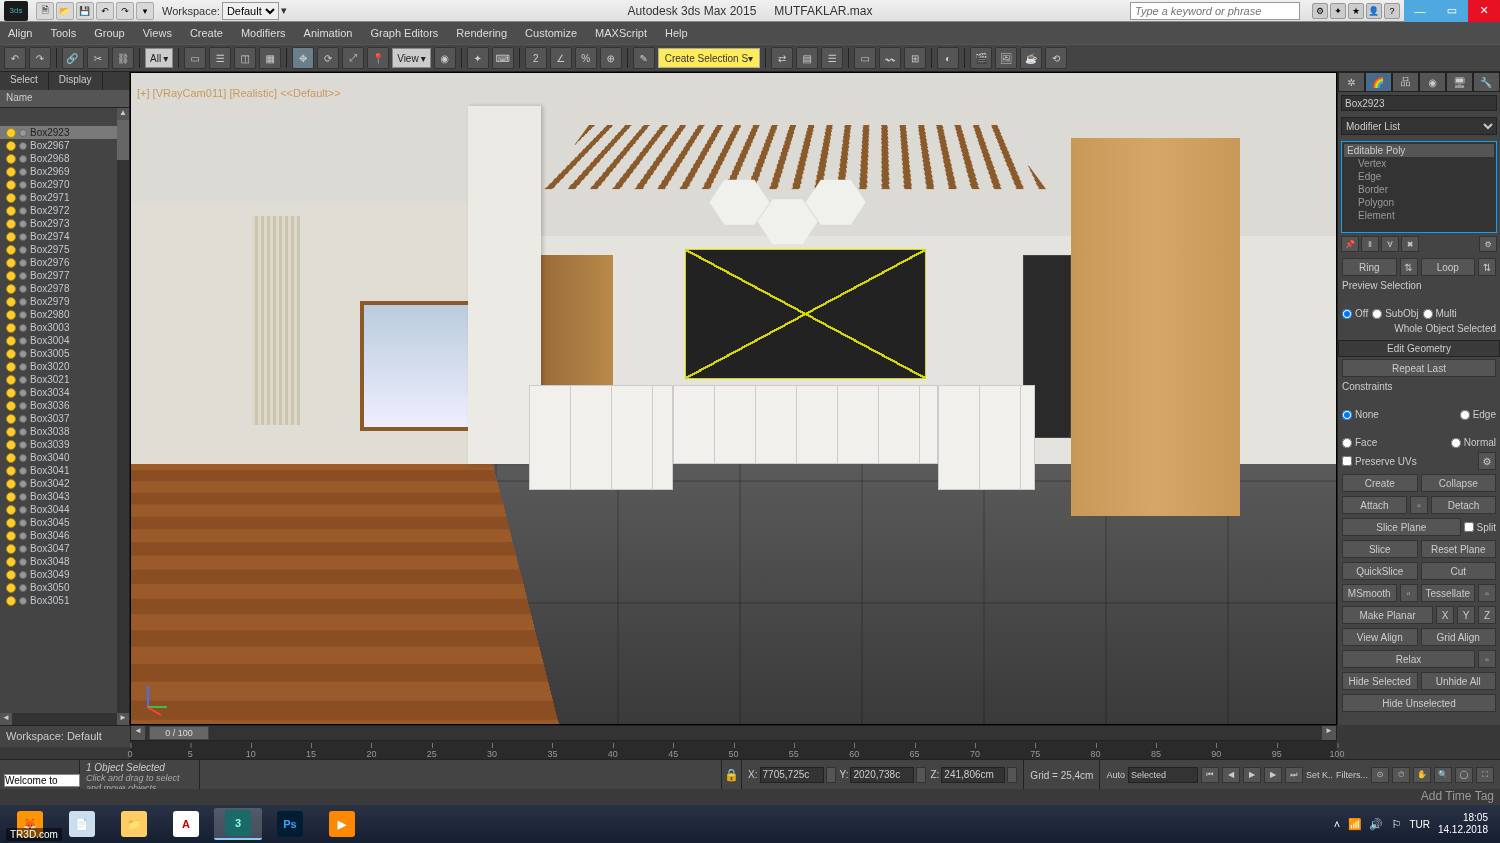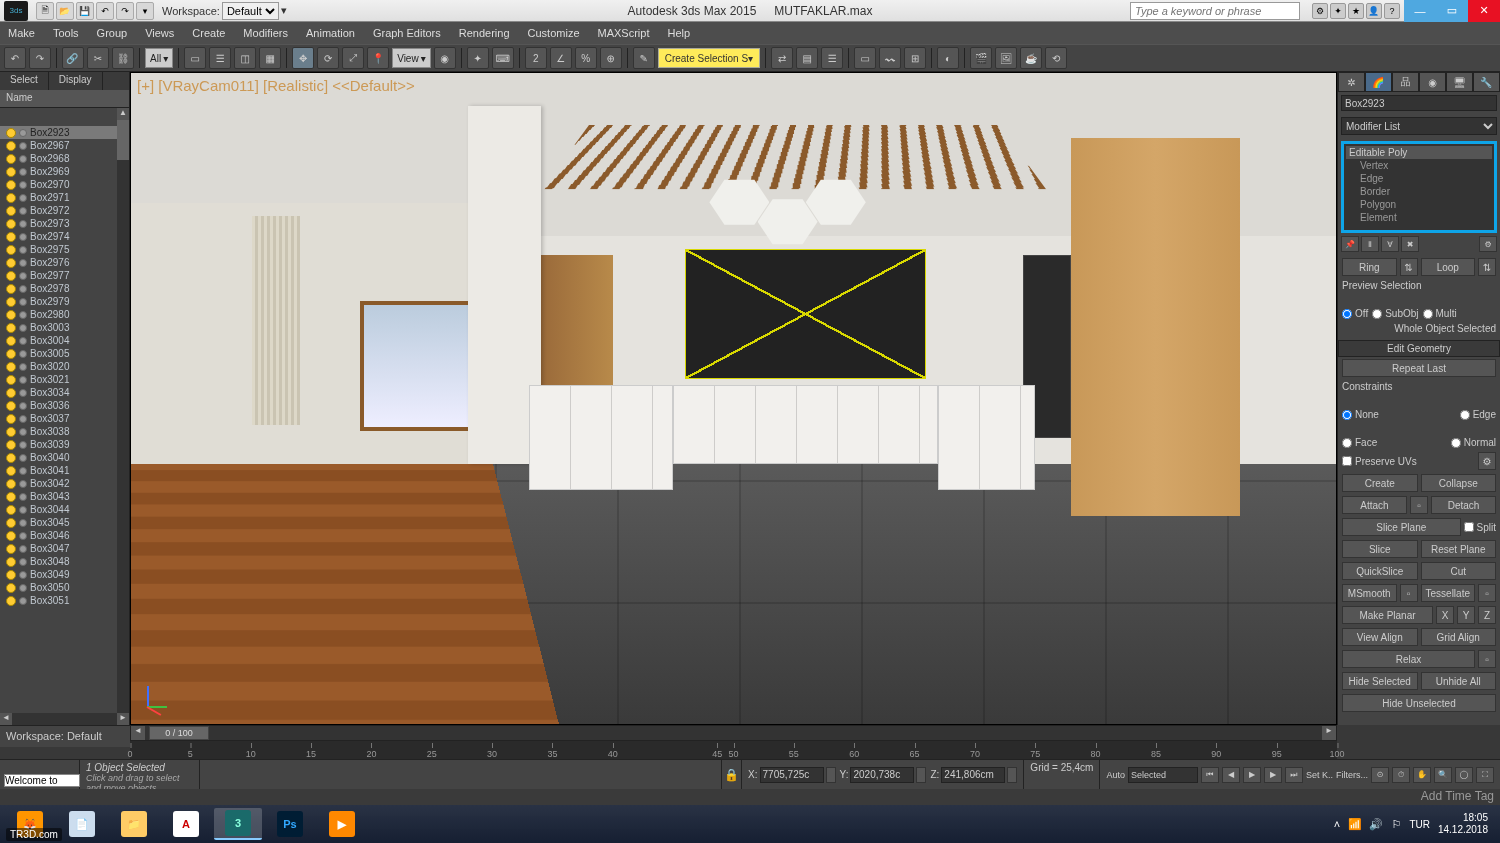--- a/index.html
+++ b/index.html
@@ -48,21 +48,21 @@
 .leftpanel .item .freeze { width:8px; height:8px; border-radius:50%; background:#999; border:1px solid #666; }
 .leftpanel .item .lbl { color:#333; background:transparent; }
 .leftpanel .item.selected { background:#7a7a7a; }
 .leftpanel .item.selected .lbl { color:#222; }
 .leftpanel .item .lbl { color:#c0c8d0; }
 .leftpanel .hscroll { position:absolute; bottom:0; left:0; right:0; height:12px; background:#333; display:flex; justify-content:space-between; }
 .leftpanel .hscroll div { width:12px; background:#555; font-size:8px; color:#ccc; text-align:center; cursor:pointer; }
 
 
 .viewport { position:absolute; left:130px; top:72px; right:163px; bottom:118px; background:#888; border:1px solid #000; overflow:hidden; }
-.viewport .vplabel { position:absolute; left:6px; top:4px; font-size:15px; color:#cc9955; z-index: 10; }
+.viewport .vplabel { position:absolute; left:6px; top:14px; font-size:11px; color:#cc9955; z-index: 10; }
 
 .scene {position:absolute; inset:0;}
 .scene .ceiling { position:absolute; left:0; top:0; right:0; height:25%; background:#dcdad5; }
 .scene .wall-back { position:absolute; left:0; top:25%; right:0; height:35%; background:#e5e3de; }
 .scene .floor { position:absolute; left:0; bottom:0; right:0; height:40%; background:linear-gradient(#5a5a5a,#3a3a3a); }
 .scene .floor::before {content:""; position:absolute; inset:0; background:repeating-linear-gradient(90deg, transparent 0 120px, rgba(0,0,0,0.15) 120px 122px), repeating-linear-gradient(0deg, transparent 0 120px, rgba(0,0,0,0.15) 120px 122px);}
 .scene .pillar { position:absolute; left:28%; top:5%; width:6%; height:55%; background:#eceae5; box-shadow: 2px 0 4px rgba(0,0,0,0.2); }
 .scene .cab-l { position:absolute; left:33%; top:48%; width:12%; height:16%; background:#f2f0ed; border:1px solid #ccc; }
 .scene .cab-c { position:absolute; left:45%; top:48%; width:22%; height:12%; background:#f2f0ed; border:1px solid #ccc; }
 .scene .cab-r { position:absolute; left:67%; top:48%; width:8%; height:16%; background:#f2f0ed; border:1px solid #ccc; }
@@ -90,21 +90,21 @@
 .scene .axis-gizmo .x{position:absolute;left:4px;bottom:4px;width:16px;height:2px;background:#ff4040;transform:rotate(30deg);transform-origin:left;}
 
 
 .cmdpanel { position:absolute; right:0; top:72px; width:163px; bottom:118px; background:#444; border-left:1px solid #222; font-size:10px; color:#ccc; overflow:hidden;}
 .cmdpanel .cptabs { height:20px; display:flex; background:#333;}
 .cmdpanel .cptabs div { flex:1; border:1px solid #222; background:#555; display:flex; align-items:center; justify-content:center; font-size:10px; cursor:pointer;}
 .cmdpanel .cptabs div.active { background:#4a6a8a;}
 .cmdpanel .namefield { margin:3px; }
 .cmdpanel .namefield input { width:100%; height:16px; background:#333; border:1px solid #222; color:#ccc; font-size:10px; padding:0 3px;}
 .cmdpanel select { width:calc(100% - 6px); margin:3px; height:18px; background:#333; color:#ccc; border:1px solid #222; font-size:10px;}
-.cmdpanel .modstack { margin:3px; height:92px; background:#333; border:3px solid #0ea5e9; padding:2px;}
+.cmdpanel .modstack { margin:3px; height:92px; background:#333; border:1px solid #0ea5e9; padding:2px;}
 .cmdpanel .modstack .mi {padding:1px 3px; font-size:10px;}
 .cmdpanel .modstack .mi.sel {background:#555;}
 .cmdpanel .modstack .sub {padding:1px 14px; color:#999;}
 .cmdpanel .pinrow { height:18px; margin:2px 3px; display:flex; gap:2px;}
 .cmdpanel .pinrow .pb { flex:0 0 18px; height:16px; background:#555; border:1px solid #333; font-size:8px; display:flex;align-items:center;justify-content:center; cursor:pointer;}
 .cmdpanel .rollup-hd { background:#3a3a3a; padding:2px 4px; margin-top:4px; border:1px solid #222; text-align:center; cursor:pointer;}
 .cmdpanel .row { display:flex; align-items:center; padding:2px 4px; gap:4px;}
 .cmdpanel .row .rb{display:flex;align-items:center;gap:3px;margin-top:13px;}
 .cmdpanel .row input[type=radio]{width:10px;height:10px;}
 .cmdpanel .btnrow {display:flex; gap:3px; padding:2px 4px;}
@@ -126,21 +126,21 @@
 
 .statusbar { position:absolute; left:0; right:0; bottom:54px; height:30px; background:#444; border-top:1px solid #222; display:flex; font-size:10px; color:#ccc;}
 .statusbar .sb-left{width:80px; padding:2px 4px; border-right:1px solid #222; display:flex;flex-direction:column;}
 .statusbar .sb-left input{background:#fff;border:1px solid #888;height:14px;font-size:10px;width:76px;}
 .statusbar .sb-sel{width:120px;padding:2px 6px;border-right:1px solid #222;font-style:italic;}
 .statusbar .sb-hint{flex:1;padding:2px 6px;border-right:1px solid #222;}
 .statusbar .sb-coords{display:flex;align-items:center;gap:4px;padding:0 6px;border-right:1px solid #222;}
 .statusbar .sb-coords .coord{display:flex;align-items:center;gap:2px;}
 .statusbar .sb-coords input{width:64px;height:16px;background:#333;border:1px solid #222;color:#ccc;font-size:10px;padding:0 2px;}
 .statusbar .sb-coords .sp{width:10px;height:16px;background:#555;border:1px solid #333;display:flex;flex-direction:column;font-size:6px;}
-.statusbar .sb-grid{padding:2px 6px;border-right:1px solid #222;}
+.statusbar .sb-grid{padding:10px 6px;border-right:1px solid #222;}
 .statusbar .sb-right{display:flex;align-items:center;gap:3px;padding:0 6px;}
 .statusbar .sb-right .mb{width:18px;height:16px;background:#555;border:1px solid #333;font-size:8px;display:flex;align-items:center;justify-content:center;cursor:pointer;}
 .statusbar .sb-right .dd{width:70px;height:16px;background:#333;border:1px solid #222;font-size:9px;padding:0 2px;display:flex;align-items:center;}
 .statusbar .sb-right .lbl{font-size:9px;}
 .statusbar .sb-lock{width:20px;display:flex;align-items:center;justify-content:center;font-size:12px;color:#ccc;border-right:1px solid #222;}
 
 .statusbar2 { position:absolute; left:0; right:0; bottom:38px; height:16px; background:#3a3a3a; display:flex; justify-content:flex-end; padding:0 6px; gap:6px;}
 .statusbar2 .tt{font-size:12px;color:#999;cursor:pointer;}
 
 
@@ -186,21 +186,21 @@
     <div class="hi">?</div>
   </div>
   <div class="winbtns">
     <div class="min">—</div>
     <div class="max">▭</div>
     <div class="close">✕</div>
   </div>
 </div>
 
 <div class="menubar">
-  <span class="mitem">Make</span>
+  <span class="mitem">Align</span>
   <span class="mitem">Tools</span>
   <span class="mitem">Group</span>
   <span class="mitem">Views</span>
   <span class="mitem">Create</span>
   <span class="mitem">Modifiers</span>
   <span class="mitem">Animation</span>
   <span class="mitem">Graph Editors</span>
   <span class="mitem">Rendering</span>
   <span class="mitem">Customize</span>
   <span class="mitem">MAXScript</span>
@@ -634,21 +634,21 @@
 <div class="trackbar" id="trackbar">
     <div class="tick" style="left: 0%;">0</div>
     <div class="tick" style="left: 5%;">5</div>
     <div class="tick" style="left: 10%;">10</div>
     <div class="tick" style="left: 15%;">15</div>
     <div class="tick" style="left: 20%;">20</div>
     <div class="tick" style="left: 25%;">25</div>
     <div class="tick" style="left: 30%;">30</div>
     <div class="tick" style="left: 35%;">35</div>
     <div class="tick" style="left: 40%;">40</div>
-    <div class="tick" style="left: 45%; margin-left: 44px;">45</div>
+    <div class="tick" style="left: 45%;">45</div>
     <div class="tick" style="left: 50%;">50</div>
     <div class="tick" style="left: 55%;">55</div>
     <div class="tick" style="left: 60%; margin-top: 16px;">60</div>
     <div class="tick" style="left: 65%;">65</div>
     <div class="tick" style="left: 70%;">70</div>
     <div class="tick" style="left: 75%;">75</div>
     <div class="tick" style="left: 80%;">80</div>
     <div class="tick" style="left: 85%;">85</div>
     <div class="tick" style="left: 90%;">90</div>
     <div class="tick" style="left: 95%;">95</div>

